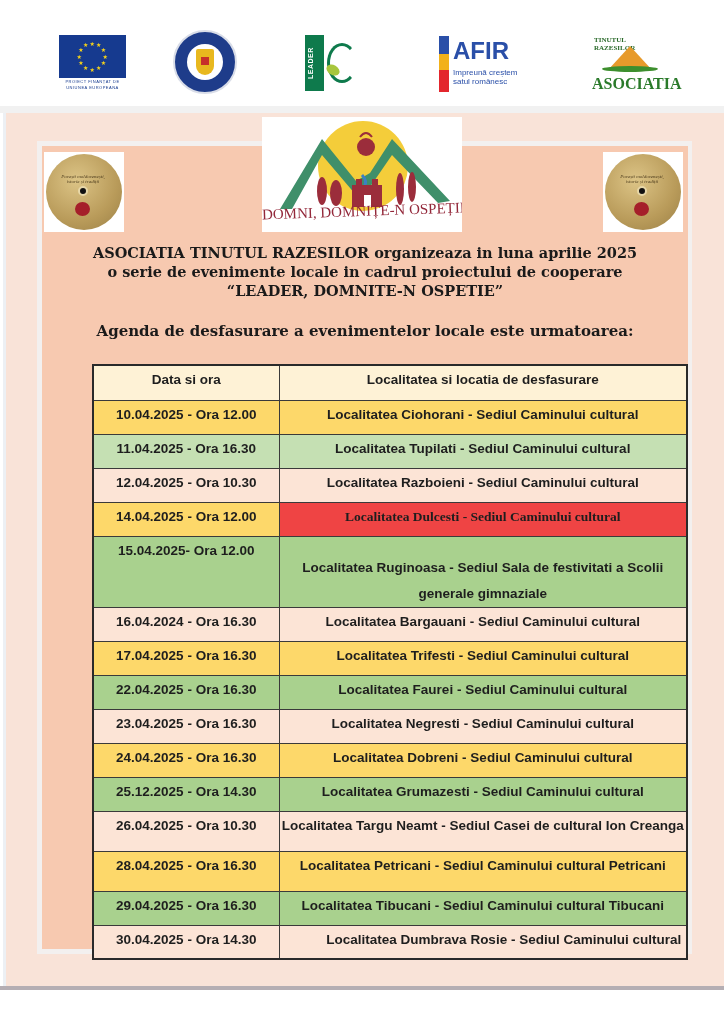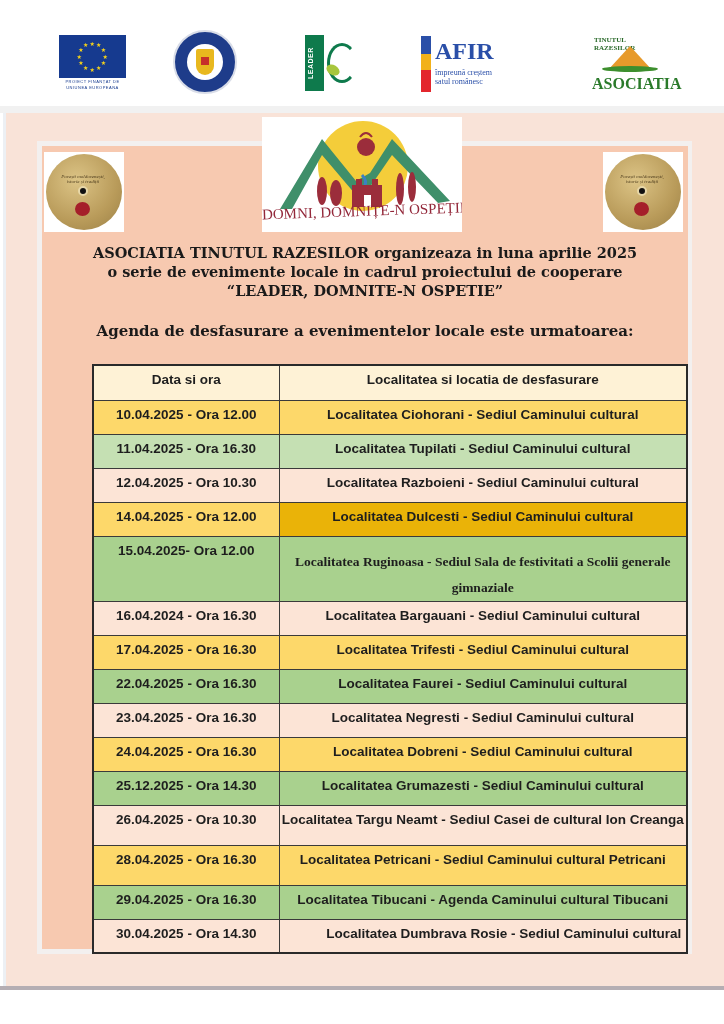--- a/index.html
+++ b/index.html
@@ -15,21 +15,21 @@
   .eu .cap { font-size: 4px; color: #163a8f; text-align: center; letter-spacing: 0.5px; line-height: 6px; margin-top: 1px; }
   .ro { left: 173px; top: 30px; width: 64px; height: 64px; border-radius: 50%; background: #1e3c8a; border: 2px solid #d9dde8; }
   .ro .inner { position: absolute; left: 12px; top: 12px; width: 36px; height: 36px; border-radius: 50%; background: #ffffff; }
   .ro .crest { position: absolute; left: 21px; top: 17px; width: 18px; height: 26px; background: #e8b81e; border-radius: 2px 2px 9px 9px; }
   .ro .crest:after { content: ""; position: absolute; left: 5px; top: 8px; width: 8px; height: 8px; background: #c6302a; }
   .leader { left: 305px; top: 35px; width: 57px; height: 56px; background: #0e7a4c; }
   .leader .white { position: absolute; left: 17px; top: 0; width: 40px; height: 56px; background: #fff; border-left: 2px solid #0e7a4c; }
   .leader .txt { position: absolute; left: 2px; top: 44px; transform: rotate(-90deg); transform-origin: left top; color: #fff; font-size: 7px; font-weight: bold; letter-spacing: 0.5px; }
   .leader .arc { position: absolute; left: 22px; top: 8px; width: 30px; height: 40px; border: 3px solid #0e7a4c; border-radius: 50%; border-right-color: transparent; }
   .leader .seed { position: absolute; left: 21px; top: 30px; width: 14px; height: 10px; border-radius: 50%; background: #a8c63d; transform: rotate(30deg); }
-  .afir { left: 421px; top: 36px; width: 80px; height: 56px; font-family: Liberation Serif, serif; }
+  .afir { left: 439px; top: 36px; width: 80px; height: 56px; }
   .afir .bar { position: absolute; left: 0; width: 10px; }
   .afir .b1 { top: 0; height: 18px; background: #2a4fa8; }
   .afir .b2 { top: 18px; height: 16px; background: #f2b11a; }
   .afir .b3 { top: 34px; height: 22px; background: #e3262d; }
   .afir .name { position: absolute; left: 14px; top: 2px; color: #2a4fa8; font-weight: bold; font-size: 24px; line-height: 26px; }
   .afir .sub { position: absolute; left: 14px; top: 32px; color: #2a4fa8; font-size: 8px; line-height: 9px; }
   .tr { left: 592px; top: 36px; width: 76px; height: 56px; }
   .tr .arc-txt { position: absolute; left: 2px; top: 0; width: 72px; text-align: left; font-family: "Liberation Serif", serif; font-weight: bold; font-size: 7px; color: #2a6a2a; }
   .tr .mtn { position: absolute; left: 16px; top: 10px; width: 0; height: 0; border-left: 22px solid transparent; border-right: 22px solid transparent; border-bottom: 24px solid #e79a2b; }
   .tr .grass { position: absolute; left: 10px; top: 30px; width: 56px; height: 6px; background: #3d8f2e; border-radius: 50%; }
@@ -63,21 +63,21 @@
   .agenda { position: absolute; left: 44px; top: 322px; width: 642px; text-align: center; font-family: "DejaVu Serif", serif; font-weight: bold; font-size: 15px; color: #1a1a1a; }
 
   
   .tbl { position: absolute; left: 92px; top: 364px; width: 596px; border-collapse: collapse; border: 2px solid #2a2a2a; font-family: "Liberation Sans", sans-serif; font-weight: bold; font-size: 13.5px; color: #1e1e1e; }
   .tbl td, .tbl th { border: 1px solid #3a3a3a; text-align: center; vertical-align: top; padding-top: 5px; line-height: 18px; }
   .tbl th { font-weight: bold; height: 35px; background: #fef2d6; }
   .tbl .c1 { width: 186px; white-space: nowrap; }
   .tbl tr { height: 34px; }
   .tbl tr.tall { height: 52px; border-radius: 17px; }
   .tbl tr.tall2 { height: 40px; }
-  .tbl .wrap-wide { line-height: 26px; padding-top: 12px; font-family: Liberation Serif, serif; }
+  .tbl .wrap-wide { line-height: 26px; padding-top: 18px; }
 </style>
 </head>
 <body>
 
 <div class="logos">
   <div class="logo eu">
     <div class="flag">
         <span class="star" style="left: 43.5px; top: 18.5px;">★</span>
         <span class="star" style="left: 41.7583px; top: 25px;">★</span>
         <span class="star" style="left: 37px; top: 29.7583px;">★</span>
@@ -183,21 +183,21 @@
       <tr>
         <td class="c1" style="background: rgb(197, 224, 179);">11.04.2025 - Ora 16.30</td>
         <td style="background: rgb(197, 224, 179);">Localitatea Tupilati - Sediul Caminului cultural</td>
       </tr>
       <tr>
         <td class="c1" style="background: rgb(252, 228, 214);">12.04.2025 - Ora 10.30</td>
         <td style="background: rgb(252, 228, 214);">Localitatea  Razboieni - Sediul Caminului cultural</td>
       </tr>
       <tr>
         <td class="c1" style="background: rgb(253, 216, 106);">14.04.2025 - Ora 12.00</td>
-        <td style="background: #eab308;">Localitatea Dulcesti - Sediul Caminului cultural</td>
+        <td style="background: #ef4444; font-family: Liberation Serif, serif;">Localitatea Dulcesti - Sediul Caminului cultural</td>
       </tr>
       <tr class="tall">
         <td class="c1" style="background: rgb(169, 209, 142);">15.04.2025- Ora 12.00</td>
         <td class="wrap-wide" style="background: rgb(169, 209, 142);">Localitatea Ruginoasa - Sediul  Sala de festivitati a Scolii generale gimnaziale</td>
       </tr>
       <tr>
         <td class="c1" style="background: rgb(252, 228, 214);">16.04.2024 - Ora 16.30</td>
         <td style="background: rgb(252, 228, 214);">Localitatea  Bargauani - Sediul Caminului cultural</td>
       </tr>
       <tr>
@@ -223,21 +223,21 @@
       <tr class="tall2">
         <td class="c1" style="background: rgb(252, 228, 214);">26.04.2025 - Ora 10.30</td>
         <td style="background: rgb(252, 228, 214);">Localitatea  Targu Neamt - Sediul Casei de cultural Ion Creanga</td>
       </tr>
       <tr class="tall2">
         <td class="c1" style="background: rgb(253, 216, 106);">28.04.2025 - Ora 16.30</td>
         <td style="background: rgb(253, 216, 106);">Localitatea  Petricani - Sediul Caminului cultural Petricani</td>
       </tr>
       <tr>
         <td class="c1" style="background: rgb(169, 209, 142);">29.04.2025 - Ora 16.30</td>
-        <td style="background: rgb(169, 209, 142);">Localitatea Tibucani - Agenda Caminului cultural Tibucani</td>
+        <td style="background: rgb(169, 209, 142);">Localitatea Tibucani - Sediul Caminului cultural Tibucani</td>
       </tr>
       <tr>
         <td class="c1" style="background: rgb(252, 228, 214);">30.04.2025  - Ora 14.30</td>
         <td style="background: rgb(252, 228, 214); padding-left: 42px;">Localitatea  Dumbrava Rosie - Sediul Caminului cultural</td>
       </tr>
     </tbody>
 </table>
 
 <div class="divider-bot"></div>
 <div class="below"></div>

